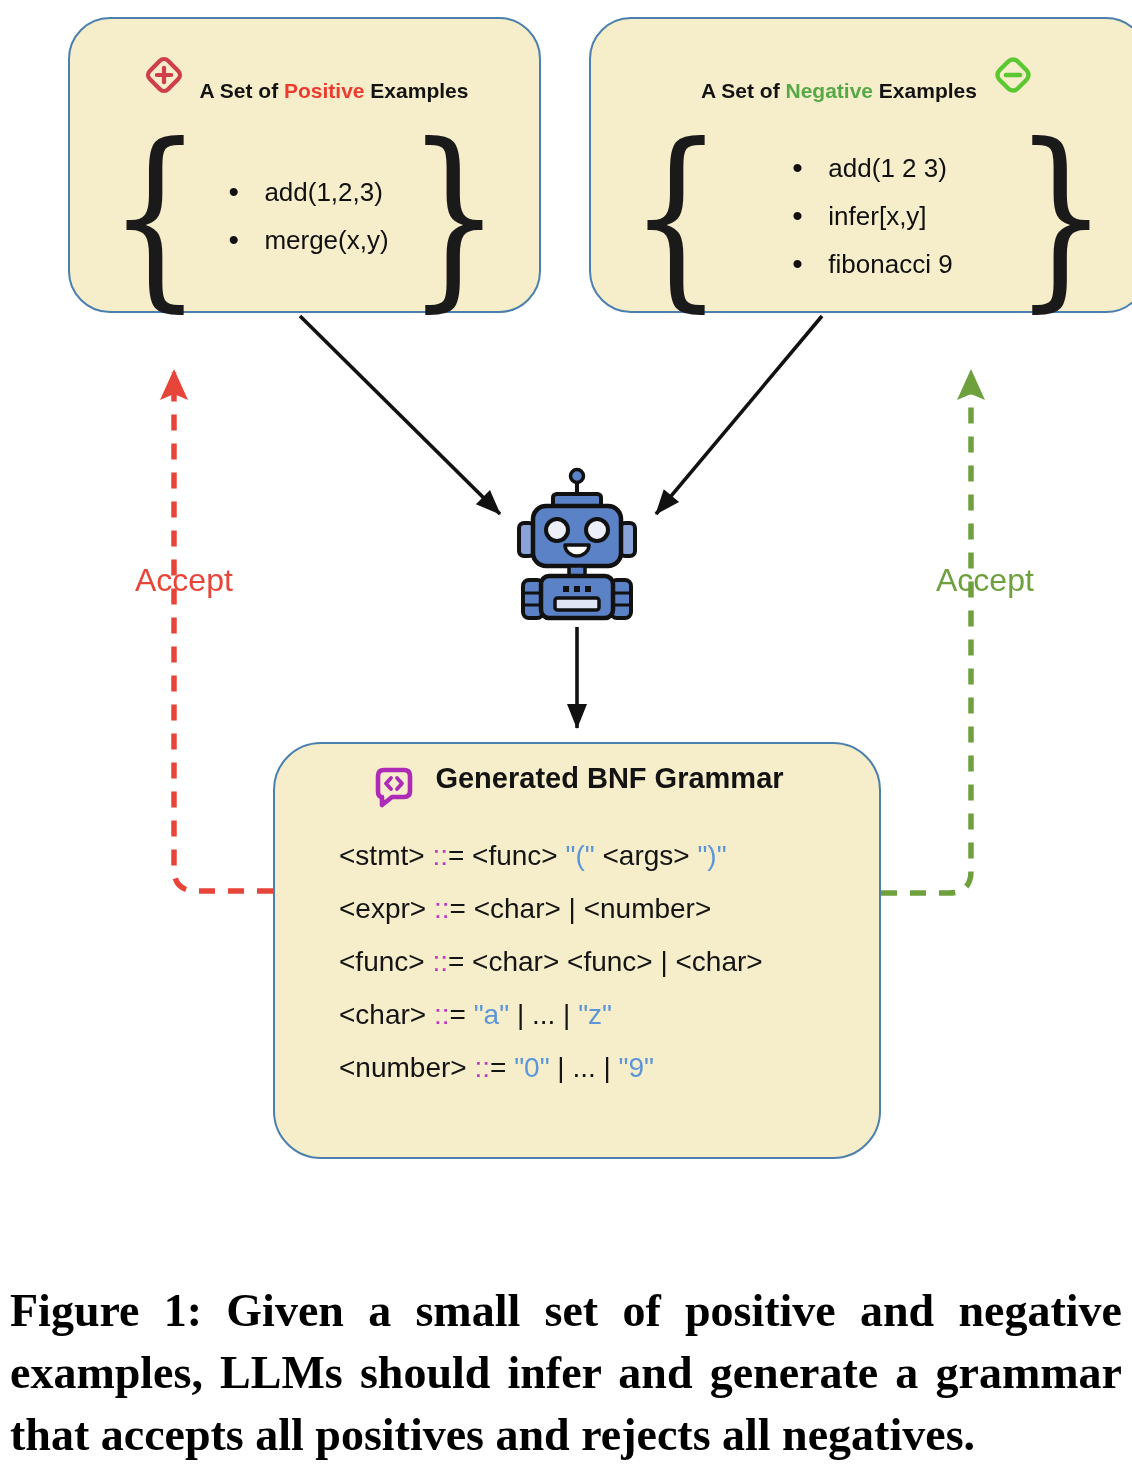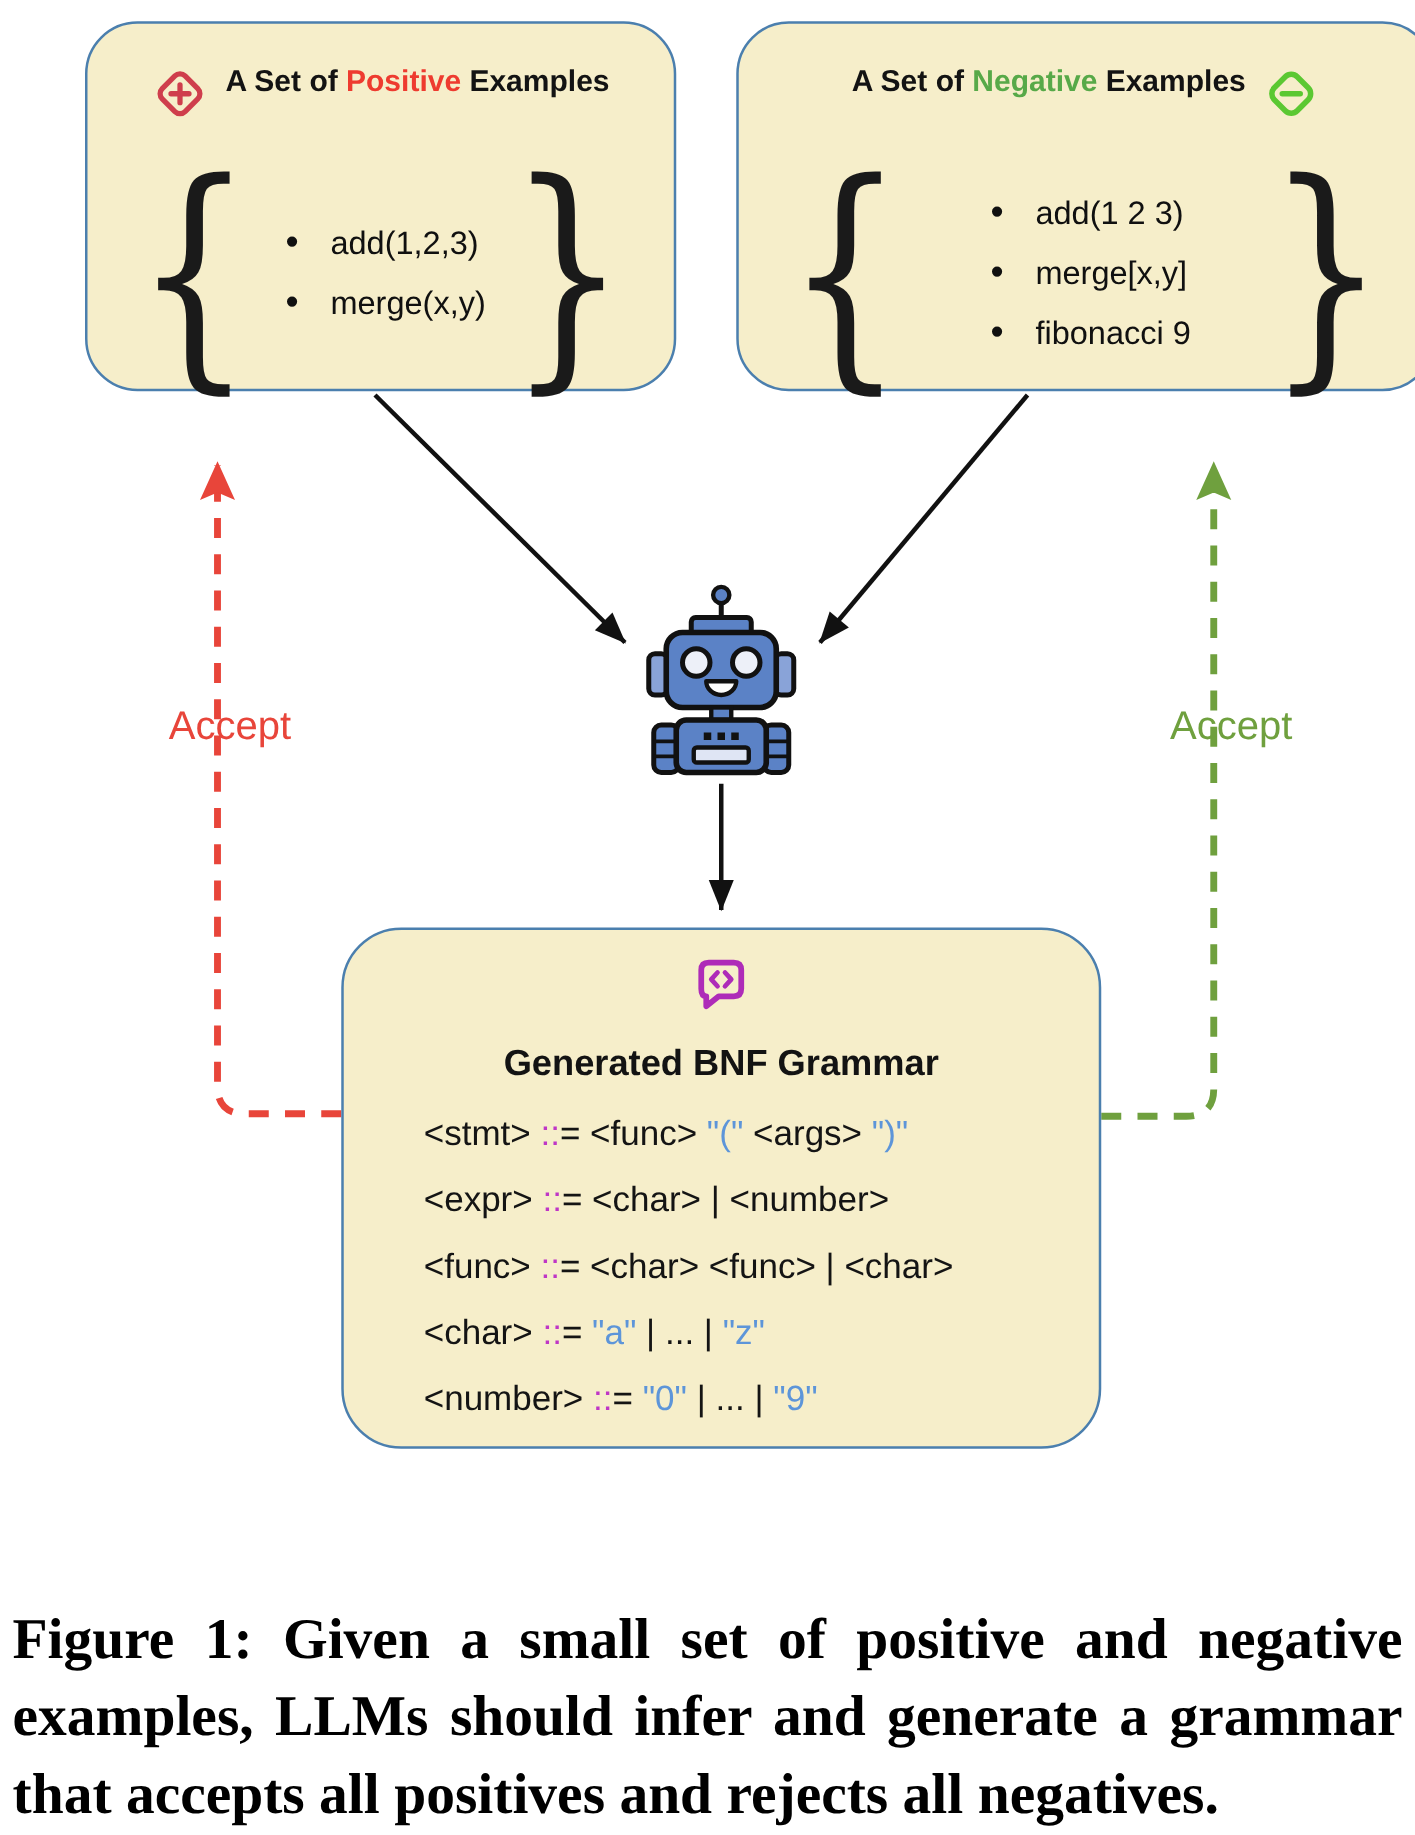--- a/index.html
+++ b/index.html
@@ -4,42 +4,42 @@
 <style>
   html,body{margin:0;padding:0;background:#fff;}
   .canvas{position:relative;width:1132px;height:1468px;background:#fff;overflow:hidden;
           font-family:"Liberation Sans",sans-serif;color:#141414;}
 
   
   .example-box{position:absolute;background:#f6eeca;border:2.5px solid #4b7fae;
                border-radius:42px;box-sizing:border-box;}
   #positive-box{left:68px;top:17px;width:473px;height:296px;}
   #negative-box{left:589px;top:17px;width:559px;height:296px;}
-  .box-title{display:flex;align-items:flex-start;justify-content:center;gap:13px;
-             margin-top:33px;font-size:24px;font-weight:bold;color:#131313;}
+  .box-title{display:flex;align-items:flex-end;justify-content:center;gap:13px;
+             margin-top:33px;font-size:21px;font-weight:bold;color:#131313;}
   .seg-k{color:inherit;}
   .seg-red{color:#ee3b2f;}
   .seg-green{color:#57a948;}
   .seg-m{color:#bf35c6;}
   .seg-b{color:#5d95d9;}
 
   .set-row{display:flex;align-items:center;justify-content:space-between;
            padding:0 38px;margin-top:14px;height:198px;}
   .brace{font-family:"DejaVu Serif",serif;font-size:148px;color:#1a1a1a;
          transform:scaleY(1.32);line-height:1;user-select:none;}
   .example-list{list-style:none;margin:0;padding:0;font-size:26px;color:#101010;}
   .example-list li{position:relative;padding-left:44px;height:48px;line-height:48px;}
   .example-list li::before{content:"\2022";position:absolute;left:8px;font-size:30px;}
 
   
   #grammar-box{position:absolute;left:273px;top:742px;width:608px;height:417px;
                background:#f6eeca;border:2.5px solid #4b7fae;border-radius:48px;
                box-sizing:border-box;}
-  .bnf-title{display:flex;align-items:center;justify-content:center;gap:17px;
-             margin-top:18px;font-size:29px;font-weight:bold;color:#131313;flex-direction:column;}
+  .bnf-title{display:flex;justify-content:center;gap:17px;
+             margin-top:18px;font-size:29px;font-weight:bold;color:#131313;}
   .bnf-lines{margin:12px 0 0 64px;}
   .bnf-line{font-size:28px;height:53px;line-height:53px;white-space:pre;color:#141414;}
 
   
   .feedback-label{position:absolute;font-size:32px;}
   #accept-label{left:135px;top:562px;color:#e8453a;}
   #reject-label{left:936px;top:562px;color:#6fa03e;}
 
   
   #arrow-layer{position:absolute;left:0;top:0;pointer-events:none;}
@@ -82,21 +82,21 @@
         <svg width="46" height="46" viewBox="0 0 48 48">
           <rect x="10.5" y="10.5" width="27" height="27" rx="7" transform="rotate(45 24 24)" fill="none" stroke="#5bc832" stroke-width="4.6"></rect>
           <path d="M16.5 24 H31.5" stroke="#5bc832" stroke-width="4.6" stroke-linecap="round"></path>
         </svg>
       </span>
     </div>
     <div class="set-row">
       <span class="brace">{</span>
       <ul class="example-list">
           <li>add(1 2 3)</li>
-          <li>merge[x,y]</li>
+          <li>infer[x,y]</li>
           <li>fibonacci 9</li>
         </ul>
       <span class="brace">}</span>
     </div>
   </div>
 
   <div id="robot">
     <svg width="132" height="156" viewBox="0 0 132 156">
       <line x1="66" y1="14" x2="66" y2="34" stroke="#111" stroke-width="4"></line>
       <circle cx="66" cy="10" r="6.5" fill="#5b82c6" stroke="#111" stroke-width="3.5"></circle>

